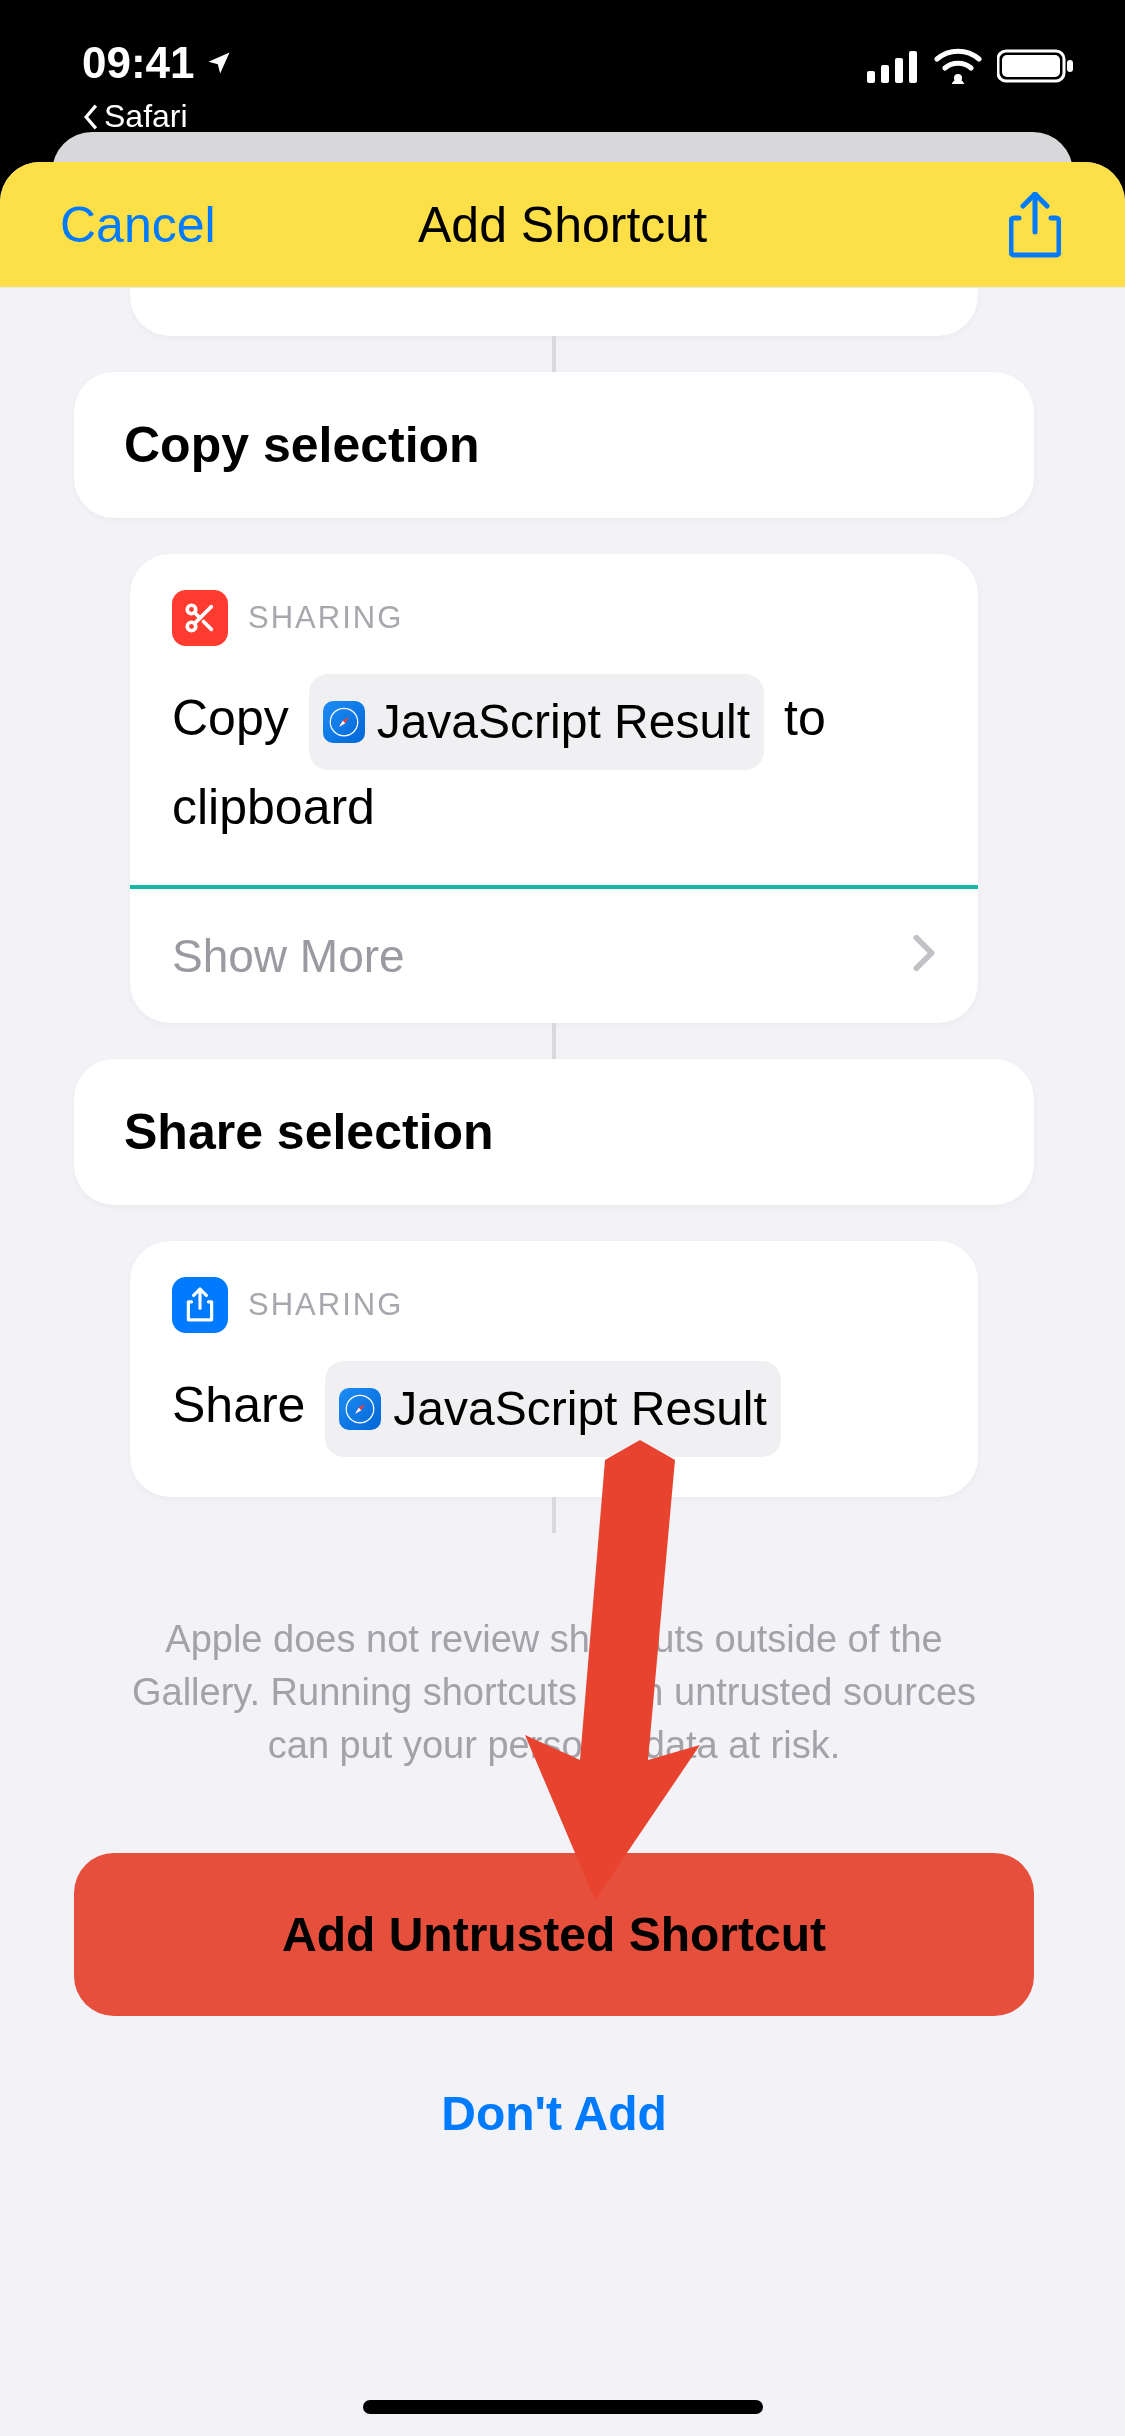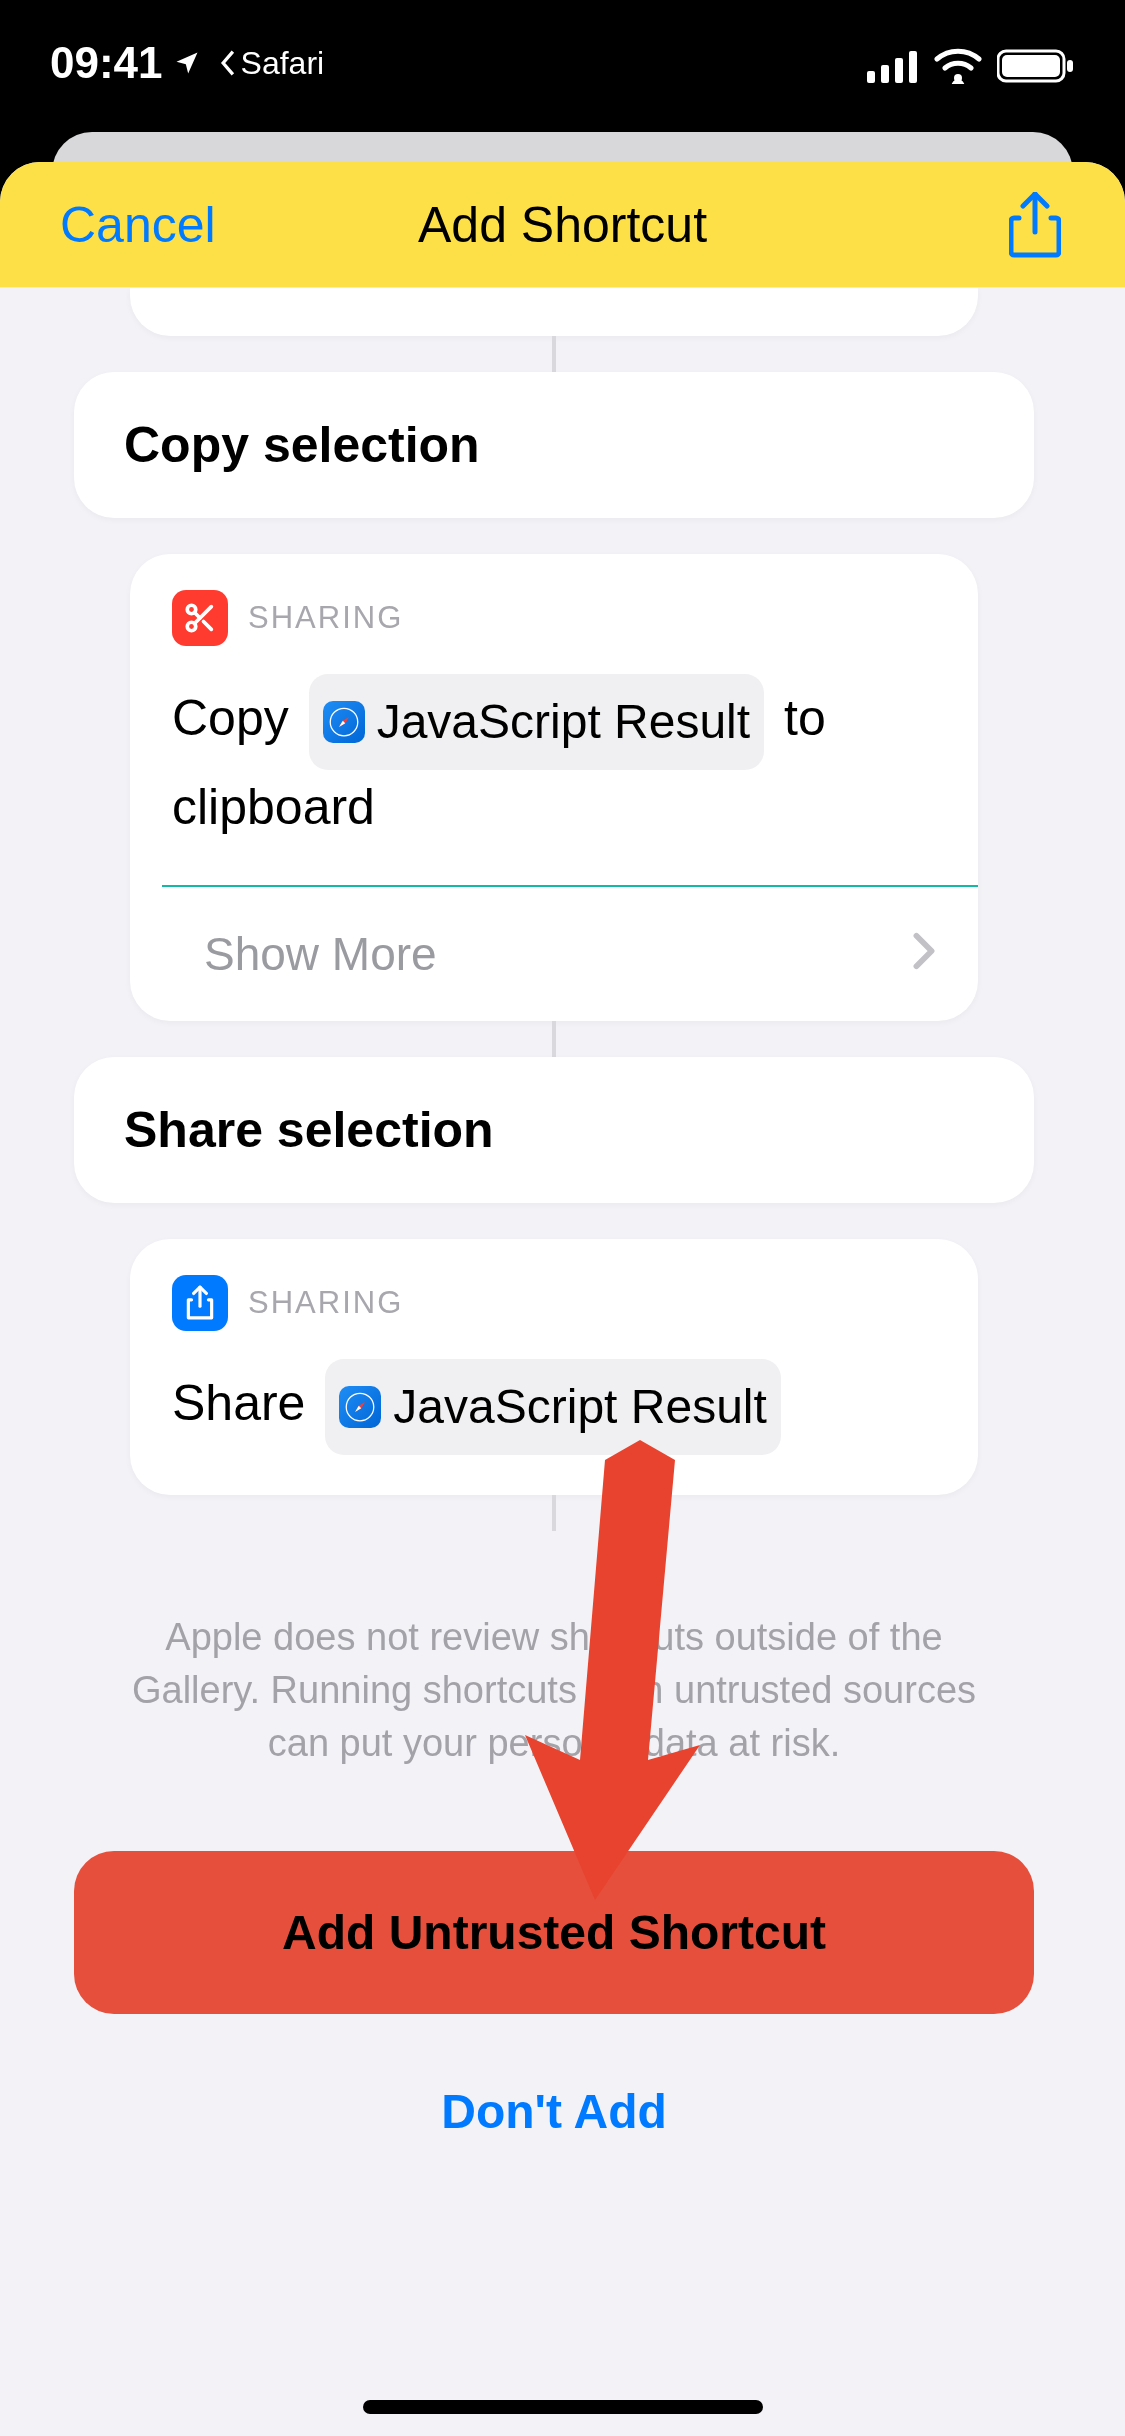--- a/index.html
+++ b/index.html
@@ -21,21 +21,21 @@
   .status-bar {
     position: absolute;
     top: 0; left: 0; right: 0;
     height: 130px;
     display: flex;
     align-items: flex-start;
     justify-content: space-between;
     padding: 38px 50px 0 50px;
     color: #fff;
   }
-  .status-left { display: flex; flex-direction: row; gap: 18px;}
+  .status-left { display: flex; flex-direction: column; gap: 10px; margin-left: 32px;}
   .status-time { font-size: 44px; font-weight: 600; display:flex; align-items:center; gap:10px;}
   .status-back { font-size: 32px; font-weight: 400; display:flex; align-items:center; gap:4px;}
   .status-back svg { display:block; }
   .status-right { display: flex; align-items: center; gap: 14px; padding-top:10px;}
   .status-right svg { display: block; }
 
   
   .behind-sheet {
     position: absolute;
     top: 132px; left: 52px; right: 52px;
@@ -142,26 +142,25 @@
   }
   .chip-icon {
     width: 42px; height: 42px;
     border-radius: 10px;
     background: linear-gradient(135deg, #1f8df5, #0066d6);
     position: relative;
     display:flex; align-items:center; justify-content:center;
   }
   .chip-label { font-size: 48px; color:#000; }
   .show-more {
-    border-top: 2px solid #14b8a6;
+    border-top: 4px solid #14b8a6;
     padding: 40px 42px;
     display:flex; align-items:center; justify-content:space-between;
     font-size: 46px;
     color: #9a9aa1;
-    margin-left: 32px;
   }
   .chev { color:#c1c1c6; }
 
   .footer-zone {
     margin-top: 80px;
     text-align: center;
   }
   .warning {
     font-size: 38px;
     line-height: 1.4;

